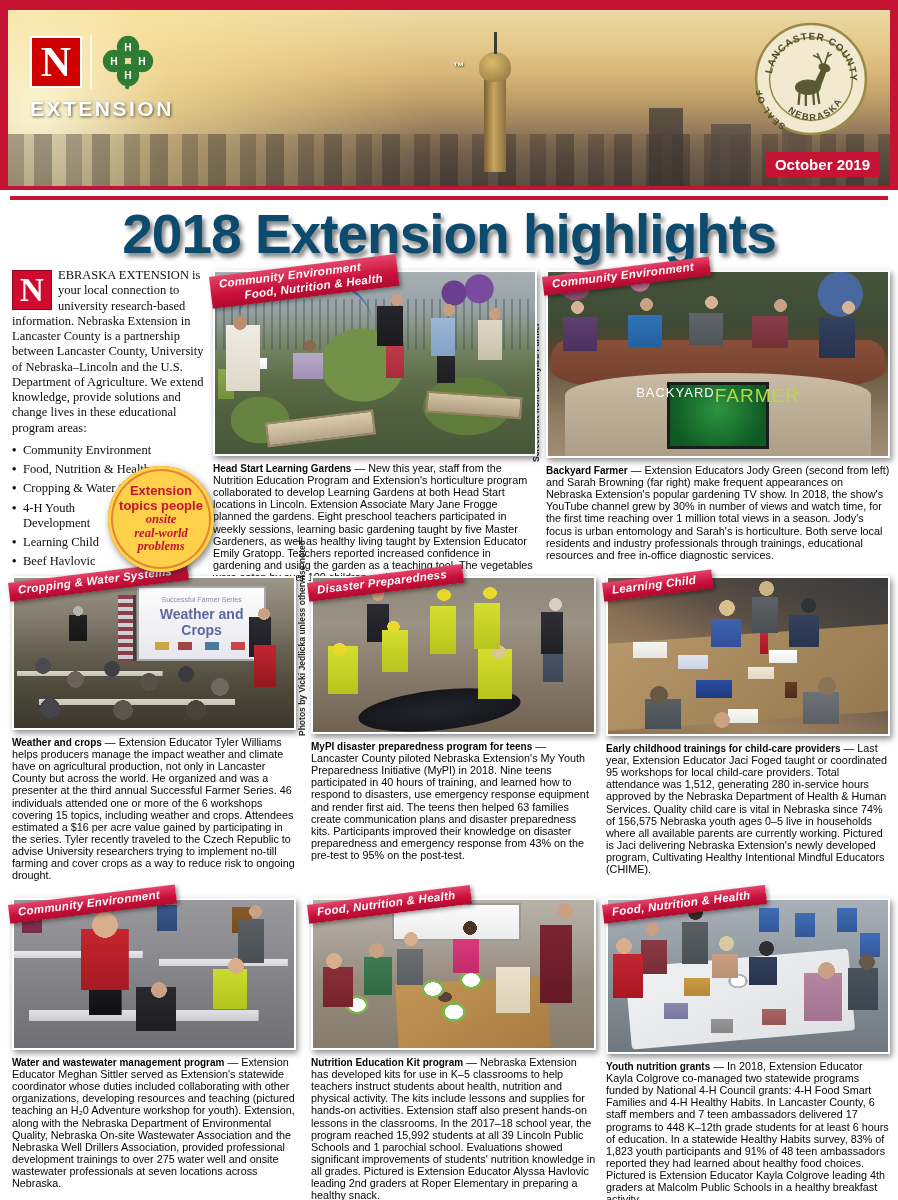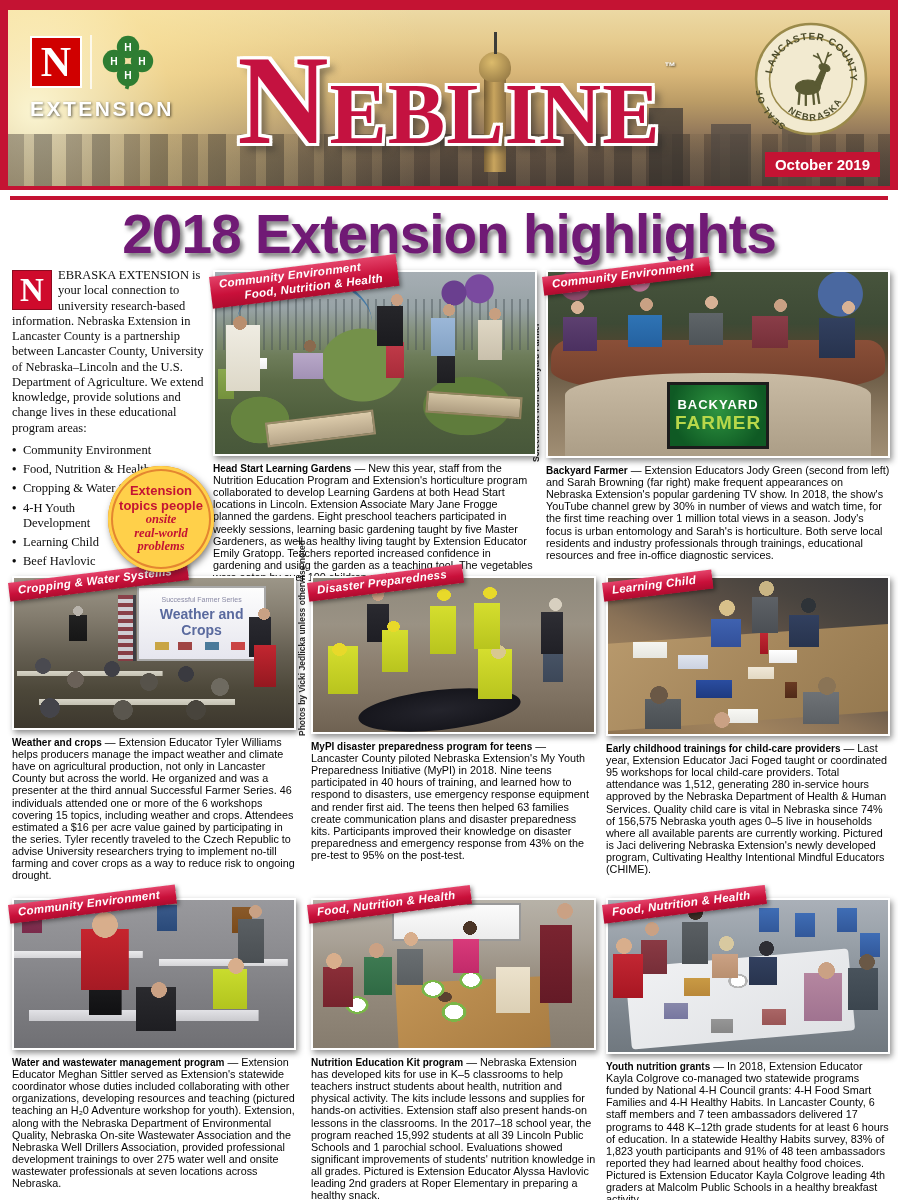--- a/index.html
+++ b/index.html
@@ -31,21 +31,21 @@
 .mast-title{position:absolute;left:50%;top:12px;transform:translateX(-50%);font-family:"Liberation Serif",serif;font-weight:bold;color:#c41240;font-size:86px;line-height:1.25;letter-spacing:1px;white-space:nowrap;
  text-shadow:-3px -3px 0 #fff,3px -3px 0 #fff,-3px 3px 0 #fff,3px 3px 0 #fff,-3px 0 0 #fff,3px 0 0 #fff,0 -3px 0 #fff,0 3px 0 #fff,7px 7px 7px rgba(40,40,40,.55)}
 .mast-title::first-letter{font-size:126px}
 .tm{position:absolute;right:-16px;top:38px;font-size:11px;color:#fff;font-family:"Liberation Sans",sans-serif;text-shadow:1px 1px 2px rgba(0,0,0,.7)}
 .mast-sub{position:absolute;left:46%;top:147px;transform:translateX(-50%);color:#fff;font-weight:bold;font-size:15px;letter-spacing:.6px;white-space:nowrap;text-shadow:1px 1px 3px rgba(0,0,0,.85)}
 .issue-date{position:absolute;right:10px;top:142px;background:#c41333;color:#fff;font-weight:bold;font-size:15px;padding:4px 10px}
 .seal{position:absolute;right:22px;top:12px;width:114px;height:114px}
 .mast-rule{position:absolute;left:10px;top:196px;width:878px;height:4px;background:#c41333}
 
 
-.headline{position:absolute;left:0;top:202px;width:100%;text-align:center;font-size:55px;font-weight:bold;letter-spacing:-1px;color:#701a75;text-shadow:3px 4px 4px rgba(110,110,110,.85)}
+.headline{position:absolute;left:0;top:202px;width:100%;text-align:center;font-size:55px;font-weight:bold;letter-spacing:-1px;color:#0c4a6e;text-shadow:3px 4px 4px rgba(110,110,110,.85)}
 
 
 .intro{position:absolute;left:12px;top:268px;width:204px;font-family:"Liberation Serif",serif;font-size:12.5px;line-height:1.22;color:#0c0c0c}
 .dropcap{float:left;width:40px;height:40px;background:#cf0a2c;border:1px solid #8a0a20;color:#fff;font-weight:bold;font-size:33px;text-align:center;line-height:38px;margin:2px 6px 0 0;font-family:"Liberation Serif",serif}
 .intro ul{list-style:none;margin-top:7px}
 .intro li{position:relative;padding-left:11px;margin-bottom:4px}
 .intro li::before{content:"•";position:absolute;left:0;font-weight:bold}
 .intro li.narrow{width:106px}
 
 
@@ -98,21 +98,21 @@
  linear-gradient(#b8a8c8,#a291b5 ) 27% 52%/30px 26px no-repeat,
  linear-gradient(#fff,#eee) 12% 50%/15px 11px no-repeat}
 
 .s1{background:linear-gradient(180deg,#47543c 0,#3d4a35 28%,#56452f 44%,#70604a 58%,#8d7b62 78%,#a08e74 100%)}
 .s1 .bg{inset:0;background:
  radial-gradient(circle at 86% 12%,#4a68a0 0 22px,transparent 23px),
  radial-gradient(circle at 8% 7%,#8a4a6a 0 15px,transparent 16px),
  radial-gradient(circle at 27% 5%,#b5708f 0 10px,transparent 11px)}
 .s1 .desk{left:1%;top:37%;width:98%;height:30%;background:linear-gradient(180deg,#8a4f38,#6e3d2a);border-radius:18px 18px 45% 45%}
 .s1 .front{left:5%;top:55%;width:90%;height:46%;background:linear-gradient(180deg,#c9bba4,#ab9d86);border-radius:45% 45% 0 0/26% 26% 0 0}
-.s1 .tv{left:35%;top:60%;width:30%;height:36%;background:radial-gradient(circle at 50% 40%,#2e9440,#0f5a24 78%);border:3px solid #1c1c1c;display:flex;flex-direction:column;align-items:center;justify-content:center;font-weight:bold;letter-spacing:1px}
+.s1 .tv{left:35%;top:60%;width:30%;height:36%;background:radial-gradient(circle at 50% 40%,#2e9440,#0f5a24 78%);border:3px solid #1c1c1c;display:flex;flex-direction:row;justify-content:center;font-weight:normal;letter-spacing:1px}
 .s1 .t1{position:static;color:#fff;font-size:13px}
 .s1 .t2{position:static;color:#b8d84a;font-size:19px}
 .s1 .ppl{inset:0;background:
  radial-gradient(closest-side,#d8b295 96%,transparent) 7% 17%/13px 13px no-repeat,
  linear-gradient(#5d4070,#4b3060) 5% 30%/34px 34px no-repeat,
  radial-gradient(closest-side,#c9a184 96%,transparent) 28% 15%/13px 13px no-repeat,
  linear-gradient(#2f74b5,#2461a0) 26% 28%/34px 32px no-repeat,
  radial-gradient(closest-side,#d8b295 96%,transparent) 48% 14%/13px 13px no-repeat,
  linear-gradient(#5f6568,#4e5458) 46% 27%/34px 32px no-repeat,
  radial-gradient(closest-side,#c9a184 96%,transparent) 69% 16%/13px 13px no-repeat,
@@ -293,21 +293,21 @@
               <text x="30" y="18">H</text>
               <text x="30" y="48">H</text>
               <text x="15" y="33">H</text>
               <text x="45" y="33">H</text>
             </g>
           </svg>
         </div>
         <div class="brand-ext">EXTENSION</div>
       </div>
 
-      <div class="mast-title"><span>NEBLINE</span><span class="tm">™</span></div>
+      <div class="mast-title"><span class="tm">™</span></div>
       <div class="issue-date">October 2019</div>
 
       <svg class="seal" viewBox="0 0 110 110">
         <circle cx="55" cy="55" r="53" fill="#f2ead0" stroke="#9a8a4a" stroke-width="2.5"></circle>
         <circle cx="55" cy="55" r="40" fill="none" stroke="#9a8a4a" stroke-width="1.5"></circle>
         <defs>
           <path id="arcTop" d="M 17,55 A 38,38 0 0 1 93,55"></path>
           <path id="arcBot" d="M 22,62 A 33,33 0 0 0 88,62"></path>
           <path id="arcLeft" d="M 34,101 A 47,47 0 0 1 8,50"></path>
         </defs>

